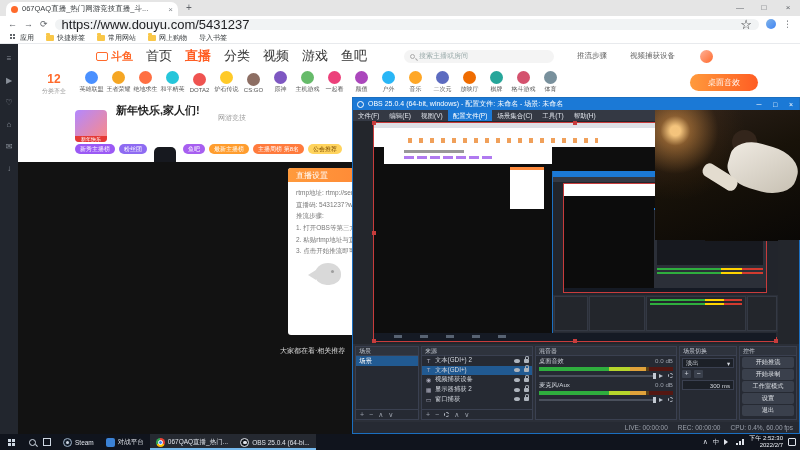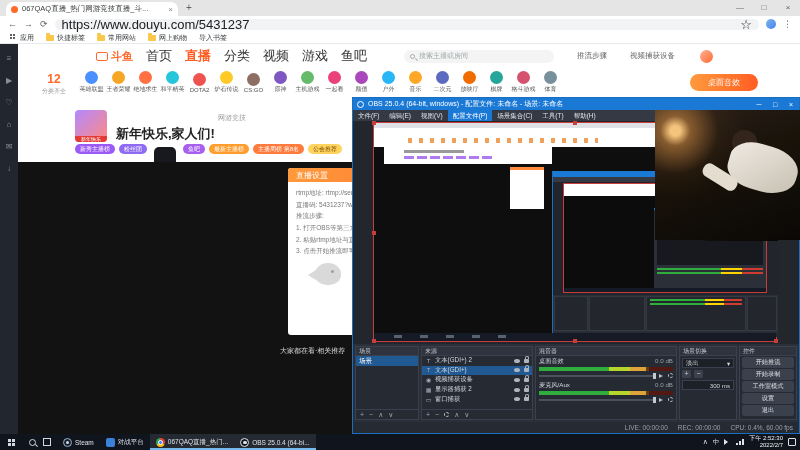--- a/index.html
+++ b/index.html
@@ -45,21 +45,21 @@
 .cat-badge .n{color:#ff6a2b;font-size:12px;font-weight:bold;line-height:1}
 .cat-badge .t{color:#999;font-size:6px;display:block}
 .cat{width:27px;text-align:center}
 .cat-ic{display:block;width:13px;height:13px;border-radius:50%;margin:0 auto 1px}
 .cat-lb{font-size:6px;color:#555;white-space:nowrap;display:block}
 .c0{background:#4a90ff}.c1{background:#f5a623}.c2{background:#ff7043}.c3{background:#26c6da}.c4{background:#ef5350}.c5{background:#ffca28}.c6{background:#8d6e63}.c7{background:#7e57c2}.c8{background:#66bb6a}.c9{background:#ec407a}.c10{background:#ab47bc}.c11{background:#29b6f6}.c12{background:#ffa726}.c13{background:#5c6bc0}.c14{background:#ef6c00}.c15{background:#26a69a}.c16{background:#d4526e}.c17{background:#78909c}
 .broadcast{margin-left:auto;margin-right:42px;width:68px;height:17px;border-radius:9px;background:linear-gradient(90deg,#ff9a3c,#ff5d23);color:#fff;font-size:8px;display:flex;align-items:center;justify-content:center}
 .dy-info{position:absolute;left:18px;top:97px;width:782px;height:65px;background:#fff}
 .st-avatar{position:absolute;left:57px;top:13px;width:32px;height:32px;border-radius:4px;background:linear-gradient(135deg,#b388ff,#ff8a80);overflow:hidden}
 .st-avatar .nb{position:absolute;left:0;bottom:0;width:100%;background:#e53935;color:#fff;font-size:5px;text-align:center}
-.st-title{position:absolute;left:98px;top:28px;font-size:13px;font-weight:bold;color:#222}
+.st-title{position:absolute;left:98px;top:6px;font-size:11px;font-weight:bold;color:#222}
 .st-cat{position:absolute;left:200px;top:16px;font-size:7px;color:#999}
 .st-row{position:absolute;left:98px;top:30px;display:flex;align-items:center;gap:6px;font-size:7px;color:#888}
 .st-anchor{color:#ff6a2b;font-weight:bold;font-size:8px}
 .lv{background:#ff9a3c;color:#fff;font-size:5.5px;padding:0 2px;border-radius:2px}
 .follow{background:#ff5d23;color:#fff;font-size:6.5px;padding:1px 5px;border-radius:6px}
 .st-badges{position:absolute;left:57px;top:47px;display:flex;gap:4px}
 .pill{height:10px;border-radius:5px;color:#fff;font-size:6px;display:flex;align-items:center;padding:0 5px;white-space:nowrap}
 .p0{background:#9b59f5}.p1{background:#8e6bf2}.p2{background:#4aa3ff}.p3{background:#a75ff0}.p4{background:#ff9d2e}.p5{background:#ff7b3d}.p6{background:#ffd45e;color:#7a4a00}
 .player{position:absolute;left:18px;top:162px;width:782px;height:272px;background:#121212}
 .popup{position:absolute;left:270px;top:6px;width:220px;height:167px;background:#fff;border-radius:3px;overflow:hidden}

